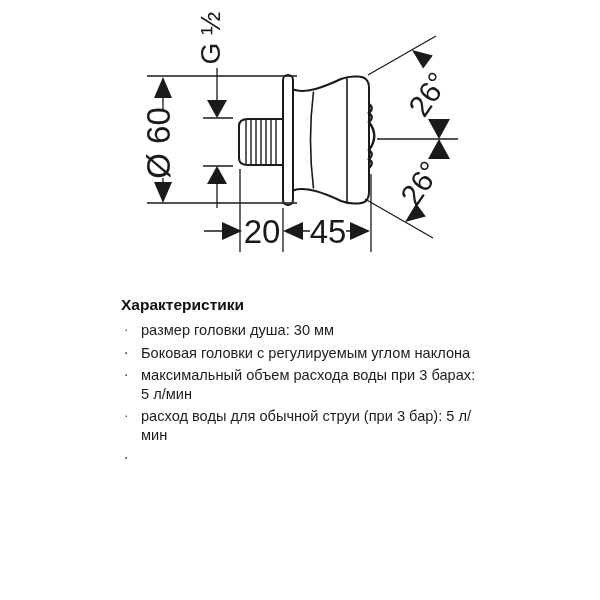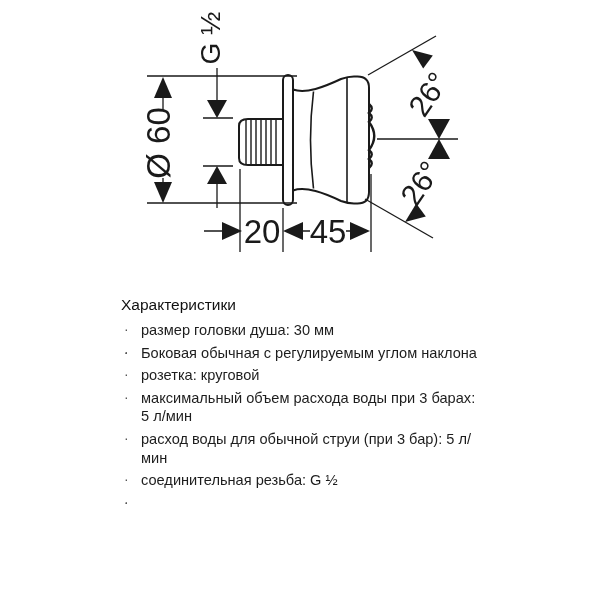--- a/index.html
+++ b/index.html
@@ -1,21 +1,21 @@
 <!DOCTYPE html>
 <html><head>
 <meta charset="utf-8">
 <style>
   html,body{margin:0;padding:0;background:#fff;}
   .page{position:relative;width:600px;height:600px;background:#ffffff;overflow:hidden;
         font-family:"Liberation Sans",sans-serif;color:#1d1d1d;}
   .drawing{position:absolute;left:0;top:0;}
   .dim-text{font-family:"Liberation Sans",sans-serif;fill:#1a1a1a;}
   .specs{position:absolute;left:121px;top:295px;width:400px;}
-  .specs h2{margin:0 0 7px 0;font-size:15.5px;line-height:19px;font-weight:normal;color:#111;}
+  .specs h2{margin:0 0 7px 0;font-size:15.5px;line-height:19px;font-weight:bold;color:#111;}
   .specs ul{list-style:none;margin:0;padding:0;}
   .specs li{position:relative;padding-left:20px;font-size:14.6px;line-height:18.6px;
             margin-bottom:4px;white-space:pre-line;color:#1d1d1d;}
   .specs .blt{position:absolute;left:3px;top:-1px;color:#555;font-size:14px;}
 </style>
 </head>
 <body>
 
 <div class="page">
 
@@ -75,25 +75,25 @@
     <text class="dim-text" transform="translate(437,100) rotate(-56)" text-anchor="middle" font-size="30">26°</text>
     <text class="dim-text" transform="translate(429,189) rotate(-56)" text-anchor="middle" font-size="30">26°</text>
   </svg>
 
   <div class="specs">
     <h2>Характеристики</h2>
     <ul>
       <li><span class="blt">·</span><span>размер головки душа: 30 мм</span></li>
       <li><span class="blt">·</span></li>
       <li><span class="blt">·</span></li>
-      <li><span class="blt">·</span><span>Боковая обычная с регулируемым углом наклона</span></li>
-      <li><span class="blt">·</span><span>розетка: круговой</span></li>
+      <li><span class="blt">·</span><span>Боковая головки с регулируемым углом наклона</span></li>
+      <li><span class="blt">·</span></li>
       <li><span class="blt">·</span><span>максимальный объем расхода воды при 3 барах:
 5 л/мин</span></li>
       <li><span class="blt">·</span><span>расход воды для обычной струи (при 3 бар): 5 л/
 мин</span></li>
-      <li><span class="blt">·</span><span>соединительная резьба: G ½</span></li>
+      <li><span class="blt">·</span></li>
       <li><span class="blt">·</span></li>
       <li><span class="blt">·</span></li>
     </ul>
   </div>
 
 </div>
 
 </body></html>

